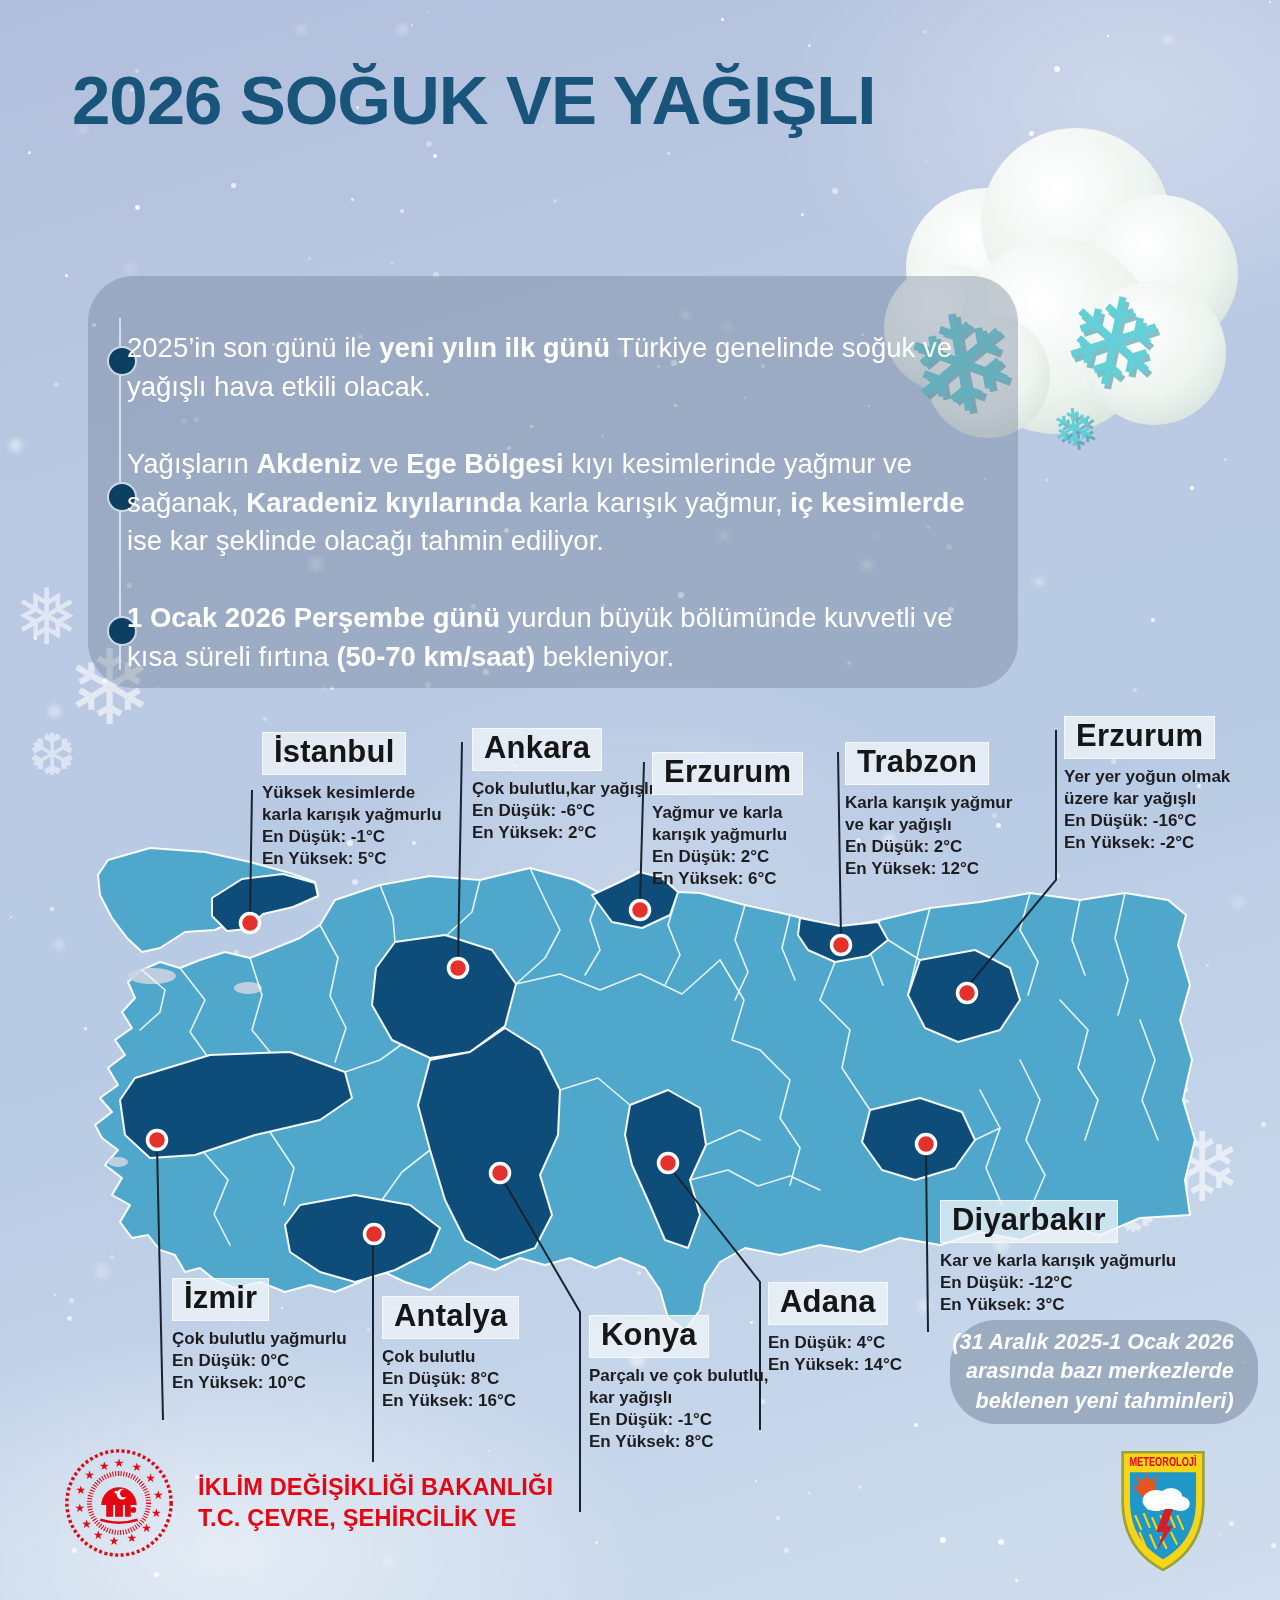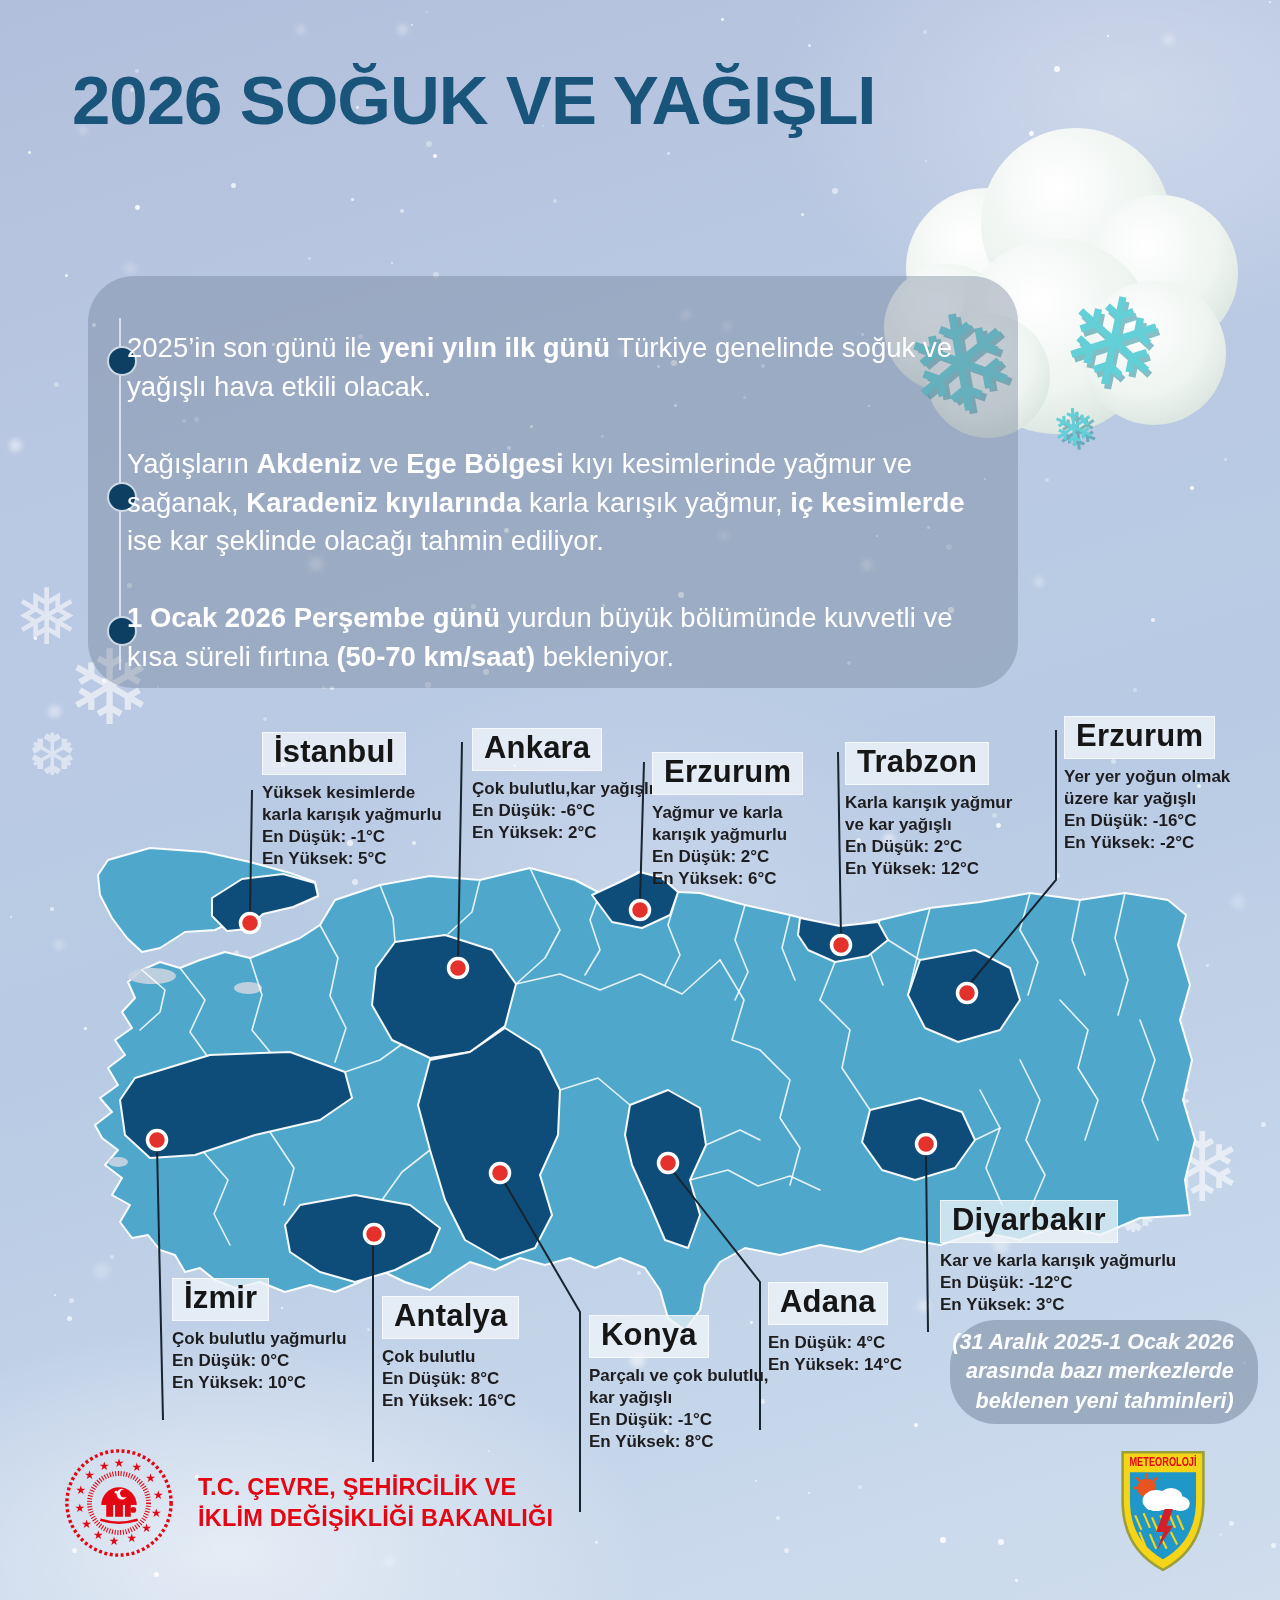--- a/index.html
+++ b/index.html
@@ -515,22 +515,22 @@
         <circle cx="5.2" cy="-9.8" r="4.2" fill="#e30713"></circle>
         <circle cx="-3" cy="-11" r="1.4" fill="#ffffff"></circle>
         <rect x="-13" y="0" width="7" height="14" fill="#e30713"></rect>
         <rect x="-4" y="-3" width="8" height="17" fill="#e30713"></rect>
         <rect x="6" y="2" width="6" height="12" fill="#e30713"></rect>
         <circle cx="14.5" cy="7" r="3" fill="#e30713"></circle>
         <path d="M-19,17 Q0,23 19,17" fill="none" stroke="#e30713" stroke-width="2.6"></path>
       </g>
     </svg>
     <div class="ministry-text">
+      <div>İKLİM DEĞİŞİKLİĞİ BAKANLIĞI</div>
       <div>T.C. ÇEVRE, ŞEHİRCİLİK VE</div>
-      <div>İKLİM DEĞİŞİKLİĞİ BAKANLIĞI</div>
     </div>
   </div>
 
   <div class="met-logo">
     <svg width="90" height="128" viewBox="0 0 85 122">
       <path d="M4,6 L81,6 L81,52 Q81,98 42.5,118 Q4,98 4,52 Z" fill="#f6d417" stroke="#9aa13a" stroke-width="2.5"></path>
       <path d="M11,25 L74,25 L74,52 Q74,90 42.5,108 Q11,90 11,52 Z" fill="#1f97c9"></path>
       <g stroke="#f6d417" stroke-width="2">
         <line x1="16" y1="66" x2="22" y2="80"></line>
           <line x1="24" y1="64" x2="30" y2="78"></line>

